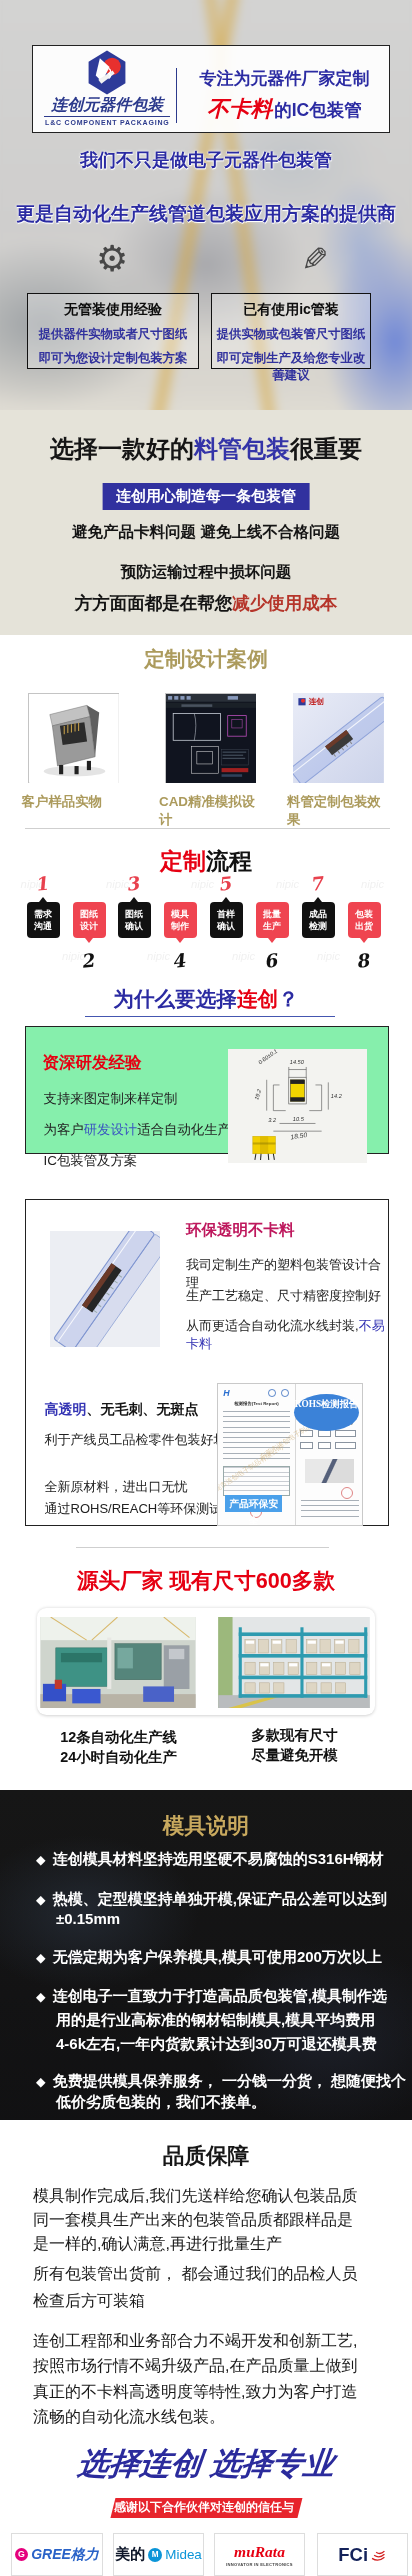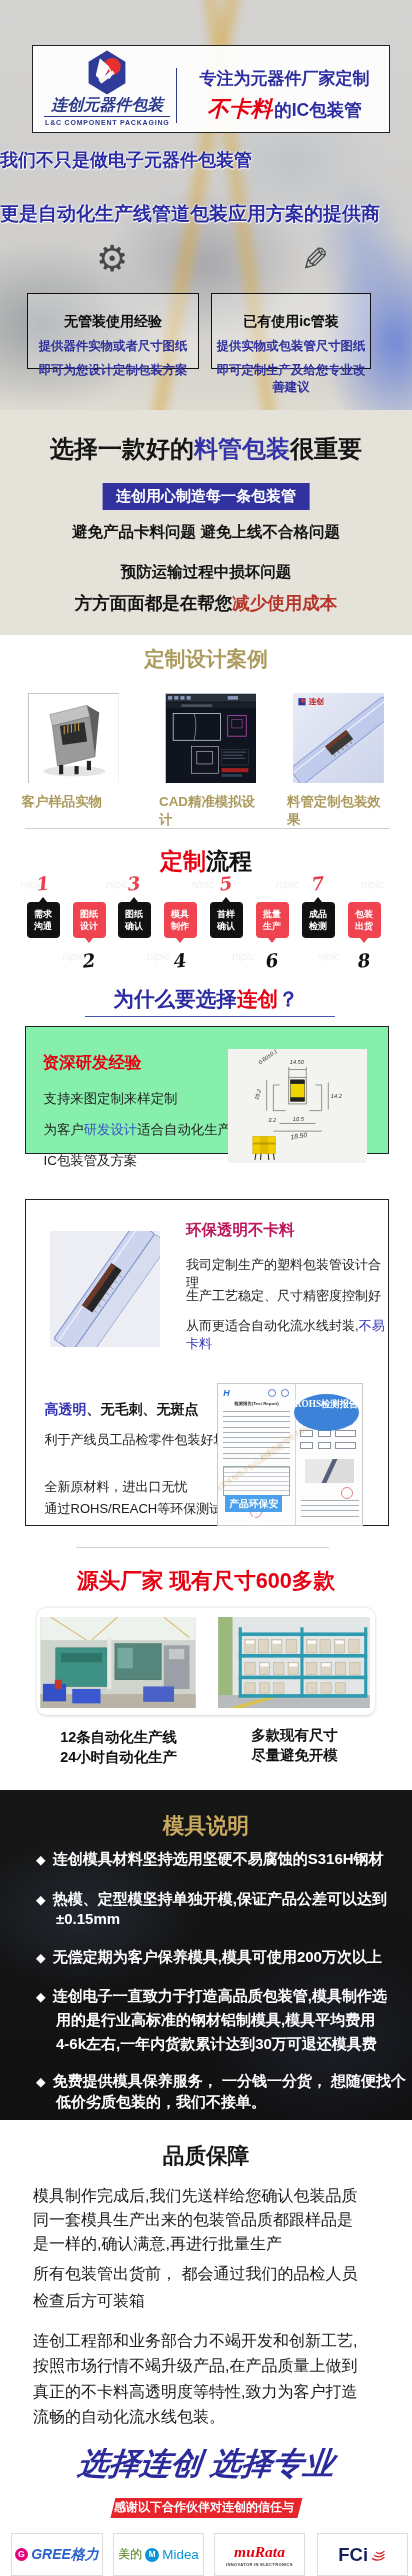--- a/index.html
+++ b/index.html
@@ -20,24 +20,24 @@
   radial-gradient(134px 103px at 50% 64%, rgba(140,142,150,.6), transparent 75%),
   radial-gradient(113px 82px at 70% 40%, rgba(190,195,200,.8), transparent 75%),
   linear-gradient(#d3d3d2,#cfcecd 55%,#d9d6cf 92%,#e0ddd4)}
 .hero-card{position:absolute;background:rgba(255,255,255,.93);border:0.5px solid #222}
 .logo-cn{position:absolute;left:8.2px;top:49px;width:132px;text-align:center;font-family:"DejaVu Serif","Liberation Serif",serif;font-style:italic;font-weight:bold;font-size:16px;color:#2c3a8c}
 .logo-en{position:absolute;left:11.3px;top:70px;width:126px;text-align:center;border-top:1px solid #2c3a8c;padding-top:2.1px;font-size:7px;font-weight:bold;letter-spacing:0.8px;color:#2c3a8c}
 .card-div{position:absolute;left:143px;top:21.6px;width:1px;height:55px;background:#2c3a8c}
 .slogan1{position:absolute;left:152px;top:20.6px;width:199px;text-align:center;font-size:17px;font-weight:bold;color:#2b2ba2}
 .slogan2{position:absolute;left:152px;top:48px;width:199px;text-align:center;font-size:17.5px;font-weight:bold;color:#2b2ba2}
 .red-script{font-family:"DejaVu Serif","Liberation Serif",serif;font-style:italic;font-weight:bold;font-size:21.6px;color:#e60012;margin-right:2.1px}
-.hh{position:absolute;left:0;width:100%;text-align:left;font-weight:bold;color:#2b2ba2;text-shadow:0 0 3.1px #fff,0.5px 0.5px 0 #fff,-0.5px -0.5px 0 #fff}
+.hh{position:absolute;left:0;width:100%;text-align:center;font-weight:bold;color:#2b2ba2;text-shadow:0 0 3.1px #fff,0.5px 0.5px 0 #fff,-0.5px -0.5px 0 #fff}
 .hero-icon{position:absolute;color:#474747;line-height:1}
 .hero-box{position:absolute;height:76px;border:1px solid #111;background:rgba(255,255,255,.28);text-align:center}
-.hero-box .bt{display:block;margin-top:19px;font-size:14px;font-weight:bold;color:#0d0d0d}
+.hero-box .bt{display:block;margin-top:7px;font-size:14px;font-weight:bold;color:#0d0d0d}
 .hero-box .bl{display:block;margin-top:7.2px;font-size:12.4px;font-weight:bold;color:#32329e}
 
 
 .sec-beige{background:#e5e3d9}
 .imp-title{top:23px;font-size:24px;font-weight:bold;color:#151515}
 .imp-title .blue{color:#3434a8}
 .badge{position:absolute;top:73px;left:50%;transform:translateX(-50%);background:#31319f;color:#fff;font-size:15px;font-weight:bold;padding:4.1px 13.4px;white-space:nowrap}
 .imp-l{font-size:15.5px;font-weight:bold;color:#141414}
 .imp-big{font-size:17.5px;font-weight:bold;color:#141414}
 .imp-big .red{color:#b5352a}
@@ -113,21 +113,21 @@
 .q-title{top:20.6px;font-size:21.6px;color:#161616;font-weight:bold}
 .ql{position:absolute;left:33px;font-size:16px;color:#1a1a1a;white-space:nowrap}
 .big-blue{top:323px;font-size:31px;font-weight:bold;font-style:italic;color:#2b2b9c;transform:skewX(-6deg);text-shadow:1px 1px 0 #fff}
 
 
 .banner{position:absolute;left:113px;top:0;width:187px;height:19.6px;background:#e7242c;transform:skewX(-14deg)}
 .banner span{display:block;transform:skewX(14deg);color:#fff;font-size:12px;font-weight:bold;text-align:center;line-height:19.6px}
 .lgo{position:absolute;height:43px;background:#fff;border:0.5px solid #ddd;display:flex;align-items:center;justify-content:center;gap:3.1px;overflow:hidden}
 .gree-g{width:13.4px;height:13.4px;border-radius:50%;background:#e5007d;color:#fff;font-weight:bold;font-size:8.8px;text-align:center;line-height:13.4px}
 .gree-t{font-size:14px;font-weight:bold;font-style:italic;color:#2a63c8}
-.midea-cn{font-size:12px;font-weight:normal;color:#4d7c0f}
+.midea-cn{font-size:15px;font-weight:bold;color:#0f172a}
 .midea-m{width:14px;height:14px;border-radius:50%;background:#0b95d8;color:#fff;font-weight:bold;font-size:8.2px;text-align:center;line-height:14px}
 .midea-en{font-size:13.4px;color:#0b95d8}
 .mur{ text-align:center}
 .mur-t{font-size:15.5px;font-weight:bold;font-style:italic;color:#e60012;font-family:"Liberation Serif",serif}
 .mur-s{font-size:4.1px;font-weight:bold;color:#444;letter-spacing:0.3px}
 .fci-t{font-size:18.5px;font-weight:bold;color:#14225a}
 svg text{font-family:"Liberation Sans",sans-serif}
 </style>
 </head>
 <body>

